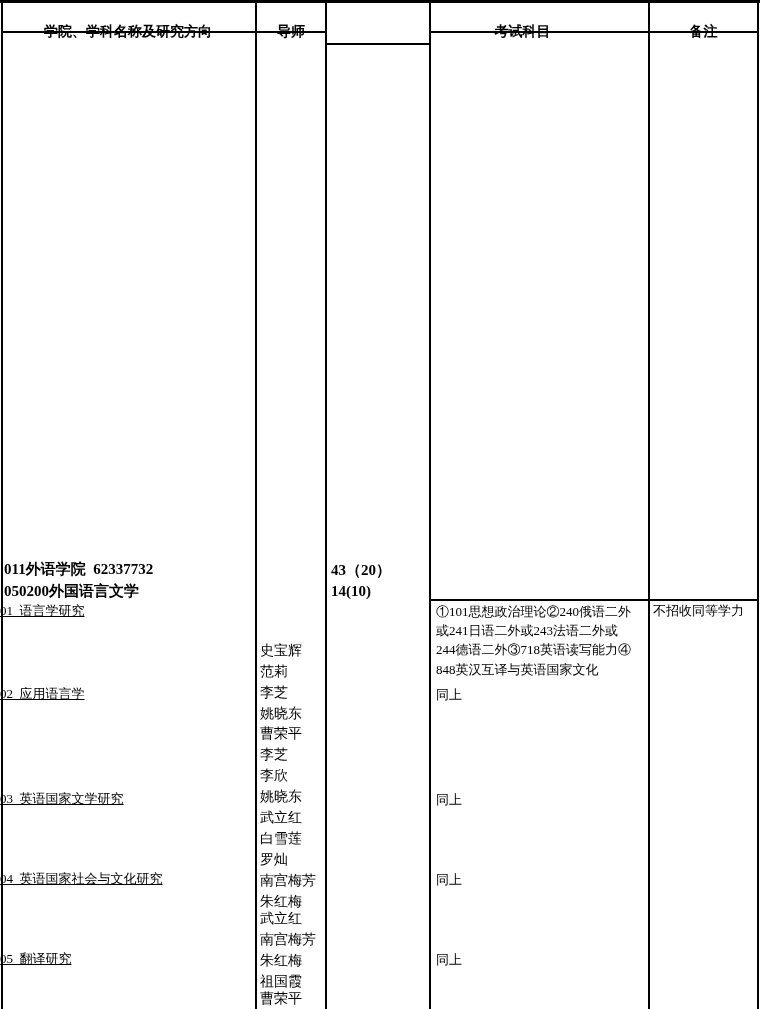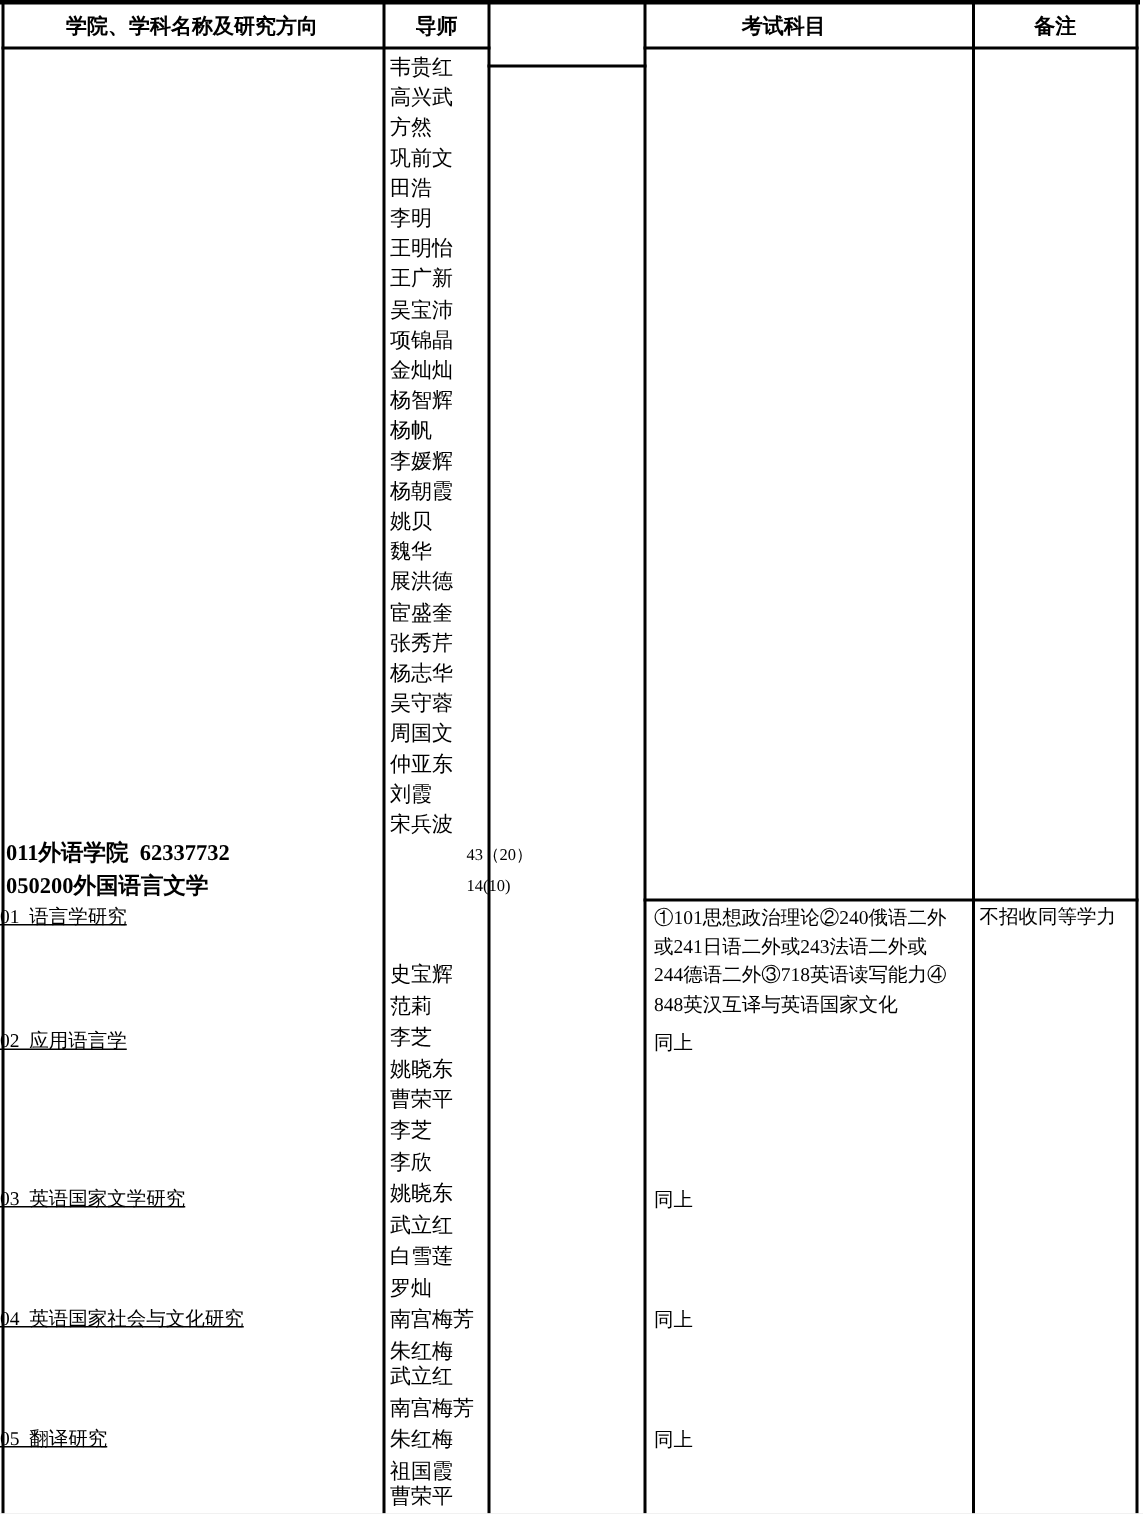--- a/index.html
+++ b/index.html
@@ -7,37 +7,37 @@
     position:relative;
     width:762px;height:1009px;
     background:#ffffff;
     overflow:hidden;
     font-family:"Liberation Serif","DejaVu Serif",serif;
     color:#000;
   }
   .vl{position:absolute;top:0;height:1009px;width:2px;background:#000;}
   .hl{position:absolute;height:2px;background:#000;}
   .hcell{
-    position:absolute;top:10px;
+    position:absolute;top:23px;
     font-weight:bold;font-size:14px;line-height:17px;
     text-align:center;
   }
   .names{
     position:absolute;left:260px;top:36px;width:64px;
     font-size:14px;line-height:20.2px;
     white-space:pre-line;
   }
   .college{
     position:absolute;left:4px;top:558px;width:248px;
     font-weight:bold;font-size:15px;line-height:22px;
     white-space:pre-wrap;
   }
   .enroll{
-    position:absolute;left:311px;top:560px;width:96px;
-    font-weight:normal;font-size:11px;line-height:21px;
+    position:absolute;left:331px;top:560px;width:96px;
+    font-weight:bold;font-size:15px;line-height:21px;
     white-space:pre-line;
   }
   .prog{position:absolute;left:0;right:0;height:0;}
   .prog .c1{
     position:absolute;left:0;top:2px;width:248px;
     font-size:13px;white-space:pre-wrap;text-decoration:underline;
   }
   .prog .c2{
     position:absolute;left:260px;top:0;width:64px;
     font-size:14px;line-height:21px;white-space:pre-line;margin-top:40px;
@@ -68,46 +68,20 @@
   <div class="hl" style="top:31px;left:1px;width:326px"></div>
   <div class="hl" style="top:31px;left:429px;width:330px"></div>
   <div class="hl" style="top:43px;left:325px;width:106px"></div>
   <div class="hl" style="top:599px;left:429px;width:330px"></div>
 
   <div class="hcell" style="left:1px;width:254px">学院、学科名称及研究方向</div>
   <div class="hcell" style="left:257px;width:68px">导师</div>
   <div class="hcell" style="left:431px;width:183px">考试科目</div>
   <div class="hcell" style="left:650px;width:107px">备注</div>
 
-  <div class="names">韦贵红
-高兴武
-方然
-巩前文
-田浩
-李明
-王明怡
-王广新
-吴宝沛
-项锦晶
-金灿灿
-杨智辉
-杨帆
-李媛辉
-杨朝霞
-姚贝
-魏华
-展洪德
-宦盛奎
-张秀芹
-杨志华
-吴守蓉
-周国文
-仲亚东
-刘霞
-宋兵波</div>
 
   <div class="college">011外语学院  62337732
 050200外国语言文学</div>
   <div class="enroll">43（20）
 14(10)</div>
 
   <div class="prog p1">
     <div class="c1">01  语言学研究</div>
     <div class="c2">史宝辉
 范莉

